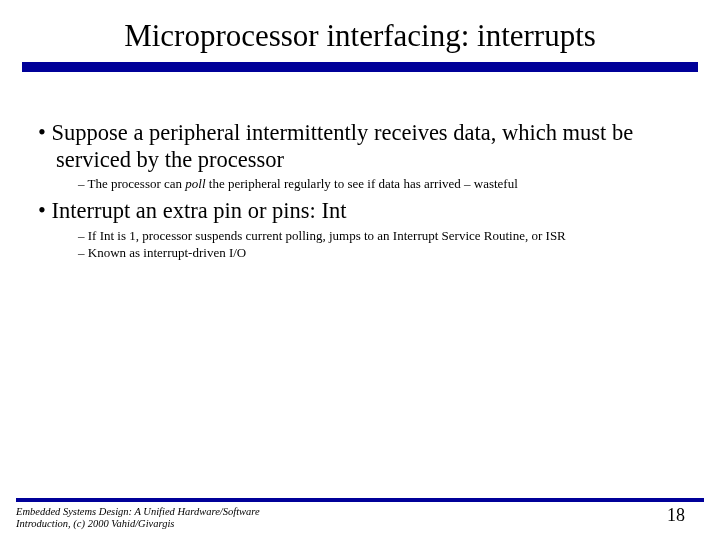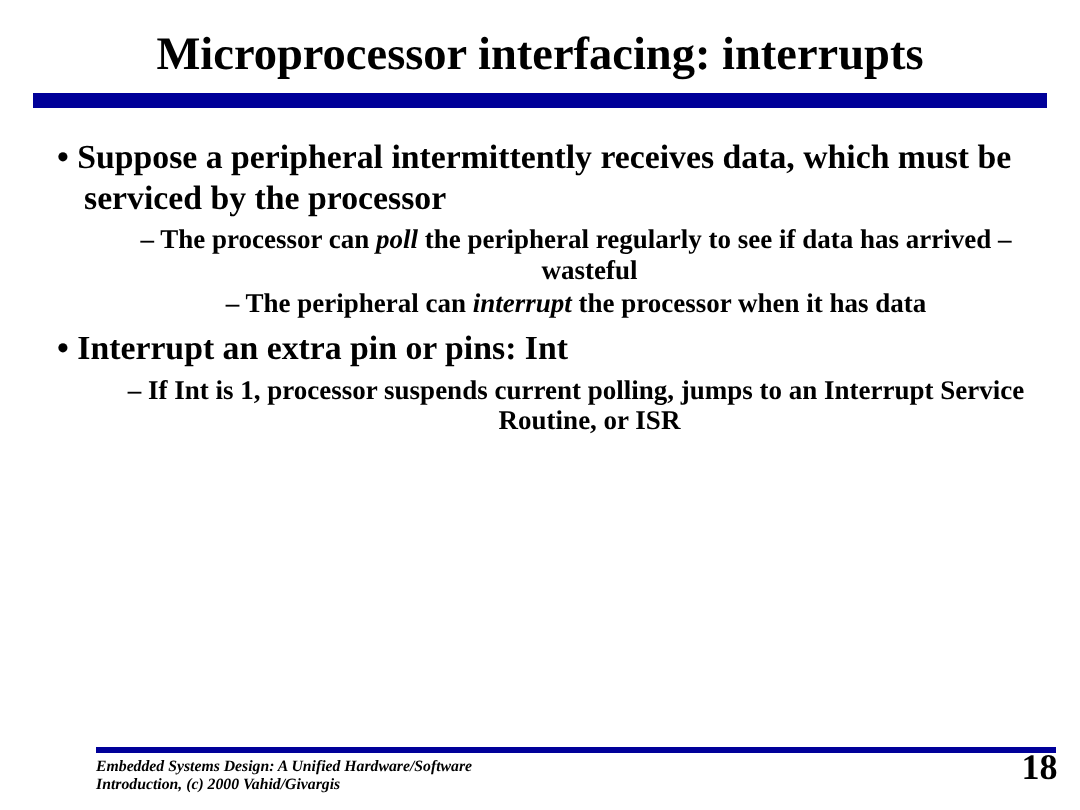--- a/index.html
+++ b/index.html
@@ -11,102 +11,100 @@
     background: #fff;
     color: #000;
     overflow: hidden;
     position: relative;
   }
   .slide {
     width: 720px;
     height: 540px;
     position: relative;
     box-sizing: border-box;
-    font-weight: bold;
   }
   .title {
     font-size: 31px;
     text-align: center;
     padding: 18px 40px 8px 40px;
   }
   .rule-thick {
     height: 10px;
     background: #000099;
     margin: 0 22px;
   }
   .content {
     padding: 14px 30px 0 30px;
     font-size: 22.5px;
     line-height: 1.18;
+    margin-top: 28px;
   }
   .l1 {
     margin: 6px 0 4px 0;
     padding-left: 26px;
     text-indent: -18px;
   }
   .l1::before {
     content: "• ";
   }
   .l2 {
-    font-size: 18px;
+    font-size: 13px;
     margin: 2px 0 2px 0;
     padding-left: 66px;
     text-indent: -18px;
     line-height: 1.15;
-    text-align: center;
   }
   .l2::before {
     content: "– ";
   }
   .italic { font-style: italic; }
   .footer {
     position: absolute;
     bottom: 10px;
     left: 16px;
     right: 16px;
-    margin-left: 48px;
   }
   .rule-thin {
     height: 4px;
     background: #000099;
     margin-bottom: 4px;
   }
   .src {
     font-size: 10.5px;
     font-style: italic;
     text-align: left;
     max-width: 260px;
     line-height: 1.15;
   }
   .pageno {
     position: absolute;
-    right: 15px;
+    right: 35px;
     bottom: 14px;
-    font-size: 24px;
+    font-size: 18px;
   }
 </style>
 </head>
 <body>
 
 <div class="slide">
 
   <div class="title">Microprocessor interfacing: interrupts</div>
   <div class="rule-thick"></div>
 
   <div class="content">
 
     <div class="l1">Suppose a peripheral intermittently receives data, which must be serviced by the processor</div>
 
     <div class="l2"><span>The processor can </span><span class="italic">poll</span><span> the peripheral regularly to see if data has arrived – wasteful</span></div>
 
-    <div class="l2"><span>The peripheral can </span><span class="italic">interrupt</span><span> the processor when it has data</span></div>
 
     <div class="l1">Interrupt an extra pin or pins: Int</div>
 
     <div class="l2">If Int is 1, processor suspends current polling, jumps to an Interrupt Service Routine, or ISR</div>
+    <div class="l2">Known as interrupt-driven I/O</div>
 
   </div>
 
   <div class="footer">
     <div class="rule-thin"></div>
     <div class="src">Embedded Systems Design: A Unified Hardware/Software Introduction, (c) 2000 Vahid/Givargis</div>
   </div>
   <div class="pageno">18</div>
 
 </div>

